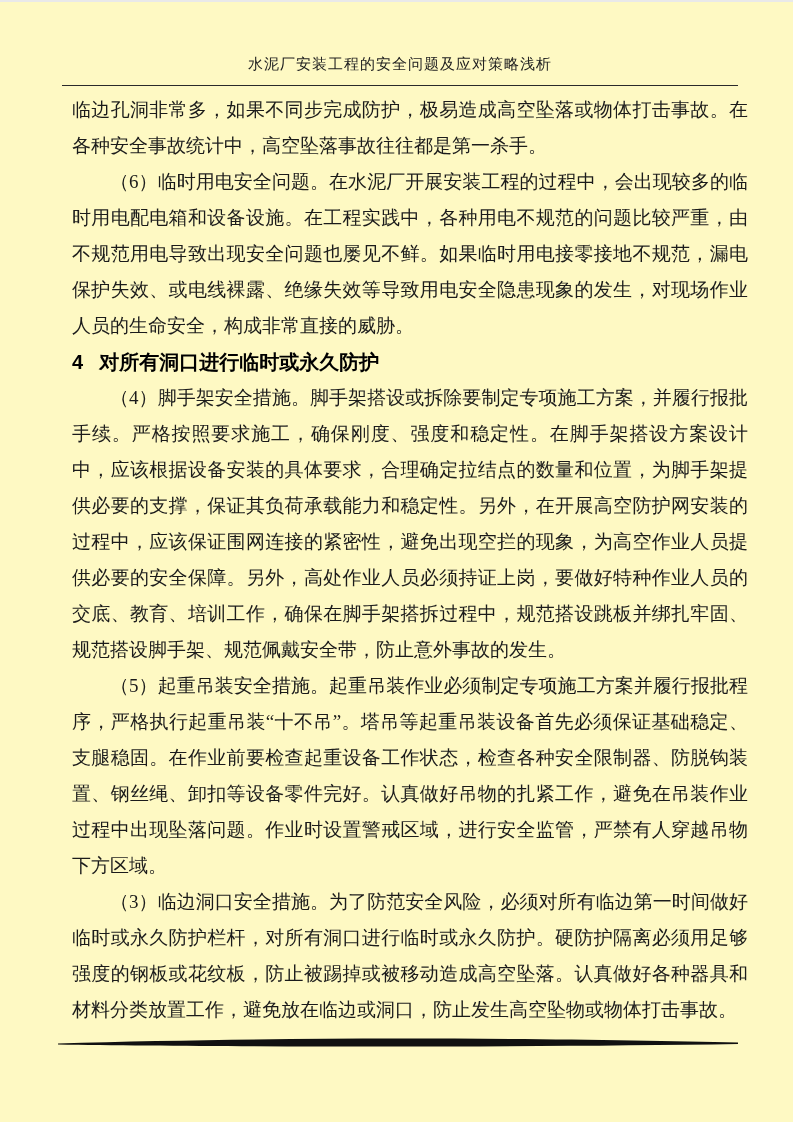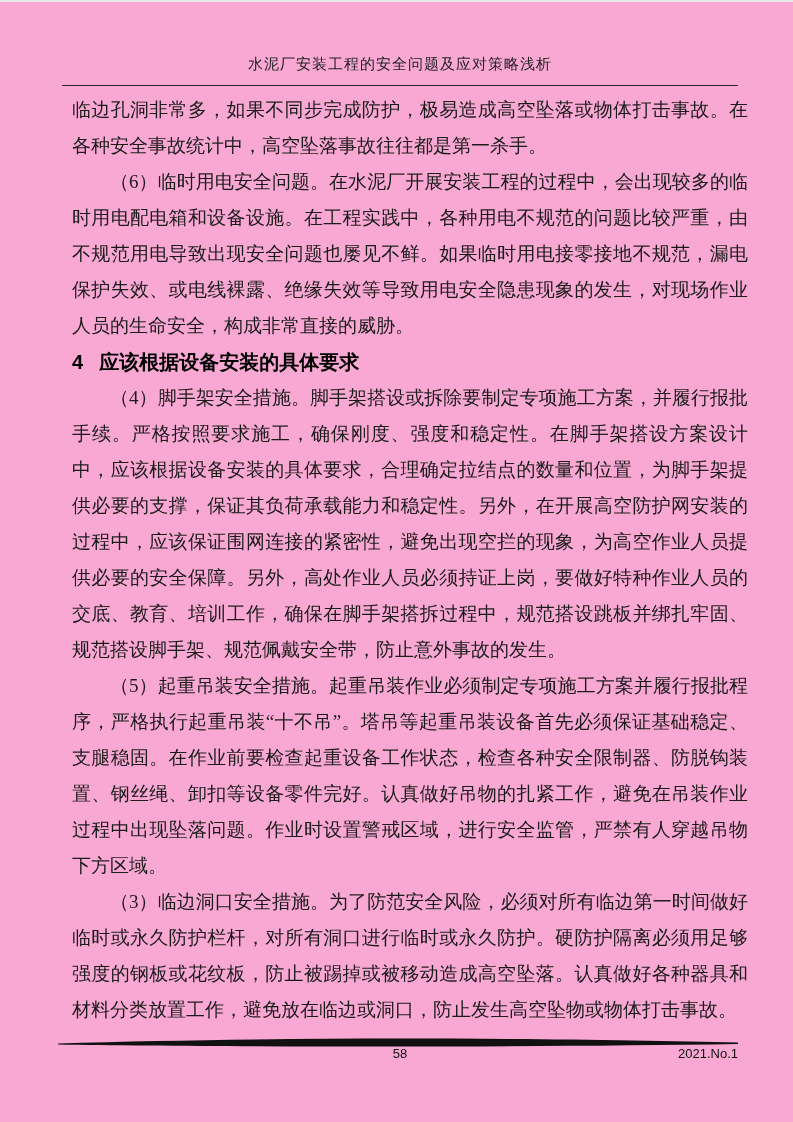--- a/index.html
+++ b/index.html
@@ -1,19 +1,19 @@
 <!DOCTYPE html>
 <html lang="zh"><head>
 <meta charset="utf-8">
 <style>
   html, body { margin:0; padding:0; background:#ffffff; }
   .page {
     position:relative;
     width:793px; height:1122px;
-    background:#f9a8d4;
+    background:#fef9c3;
     overflow:hidden;
     font-family:"Liberation Serif","DejaVu Serif",serif;
     color:#1b1b1b;
   }
   
   .scan-edge-top {
     position:absolute; top:0; left:0; width:100%; height:2px;
     background:#e9e9e9;
   }
   .running-header {
@@ -66,34 +66,30 @@
     <span>水泥厂安装工程的安全问题及应对策略浅析</span>
   </div>
   <div class="header-rule"></div>
 
   <div class="content">
     <p>临边孔洞非常多，如果不同步完成防护，极易造成高空坠落或物体打击事故。在各种安全事故统计中，高空坠落事故往往都是第一杀手。</p>
 
     <p class="indent">（6）临时用电安全问题。在水泥厂开展安装工程的过程中，会出现较多的临时用电配电箱和设备设施。在工程实践中，各种用电不规范的问题比较严重，由不规范用电导致出现安全问题也屡见不鲜。如果临时用电接零接地不规范，漏电保护失效、或电线裸露、绝缘失效等导致用电安全隐患现象的发生，对现场作业人员的生命安全，构成非常直接的威胁。</p>
 
     <h2 class="section-heading">
-      <span class="sec-num">4</span><span>应该根据设备安装的具体要求</span>
+      <span class="sec-num">4</span><span>对所有洞口进行临时或永久防护</span>
     </h2>
 
     <p class="indent">（4）脚手架安全措施。脚手架搭设或拆除要制定专项施工方案，并履行报批手续。严格按照要求施工，确保刚度、强度和稳定性。在脚手架搭设方案设计中，应该根据设备安装的具体要求，合理确定拉结点的数量和位置，为脚手架提供必要的支撑，保证其负荷承载能力和稳定性。另外，在开展高空防护网安装的过程中，应该保证围网连接的紧密性，避免出现空拦的现象，为高空作业人员提供必要的安全保障。另外，高处作业人员必须持证上岗，要做好特种作业人员的交底、教育、培训工作，确保在脚手架搭拆过程中，规范搭设跳板并绑扎牢固、规范搭设脚手架、规范佩戴安全带，防止意外事故的发生。</p>
 
     <p class="indent">（5）起重吊装安全措施。起重吊装作业必须制定专项施工方案并履行报批程序，严格执行起重吊装“十不吊”。塔吊等起重吊装设备首先必须保证基础稳定、支腿稳固。在作业前要检查起重设备工作状态，检查各种安全限制器、防脱钩装置、钢丝绳、卸扣等设备零件完好。认真做好吊物的扎紧工作，避免在吊装作业过程中出现坠落问题。作业时设置警戒区域，进行安全监管，严禁有人穿越吊物下方区域。</p>
 
     <p class="indent">（3）临边洞口安全措施。为了防范安全风险，必须对所有临边第一时间做好临时或永久防护栏杆，对所有洞口进行临时或永久防护。硬防护隔离必须用足够强度的钢板或花纹板，防止被踢掉或被移动造成高空坠落。认真做好各种器具和材料分类放置工作，避免放在临边或洞口，防止发生高空坠物或物体打击事故。</p>
   </div>
 
   <div class="footer-rule-wrap">
     <svg width="680" height="9" viewBox="0 0 680 9" xmlns="http://www.w3.org/2000/svg">
       <path d="M0,5.4 C110,2.4 230,0.6 340,0.6 C465,0.6 592,2.2 680,4.6 L680,6.0
                C580,7.6 452,8.5 330,8.5 C208,8.5 80,7.5 0,6.4 Z" fill="#111111"></path>
     </svg>
   </div>
 
-  <div class="footer-line">
-    <span class="footer-page-num">58</span>
-    <span class="footer-issue">2021.No.1</span>
-  </div>
 </div>
 
 </body></html>

